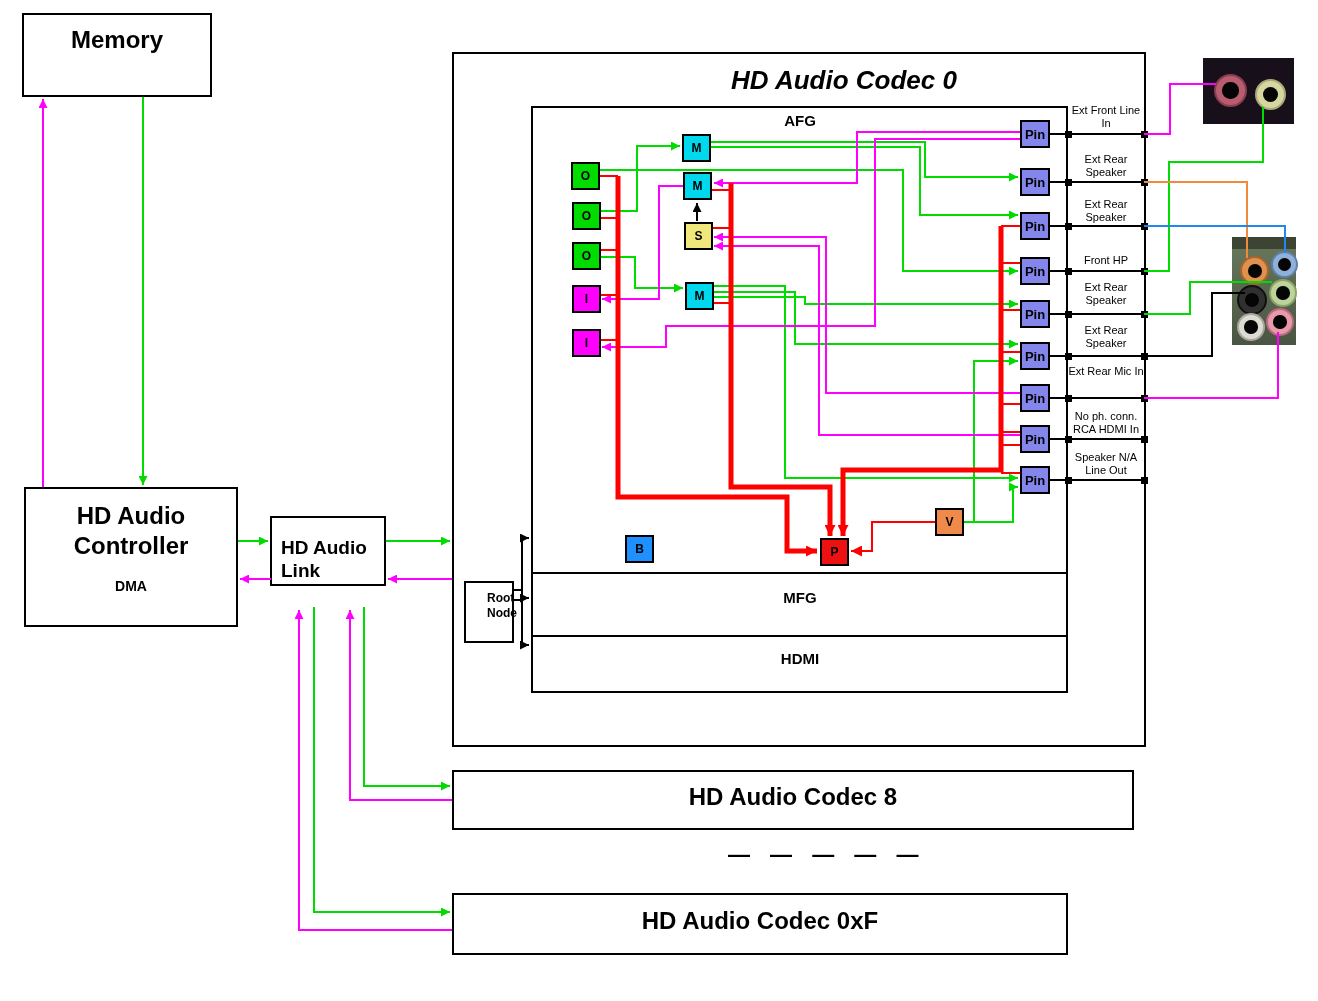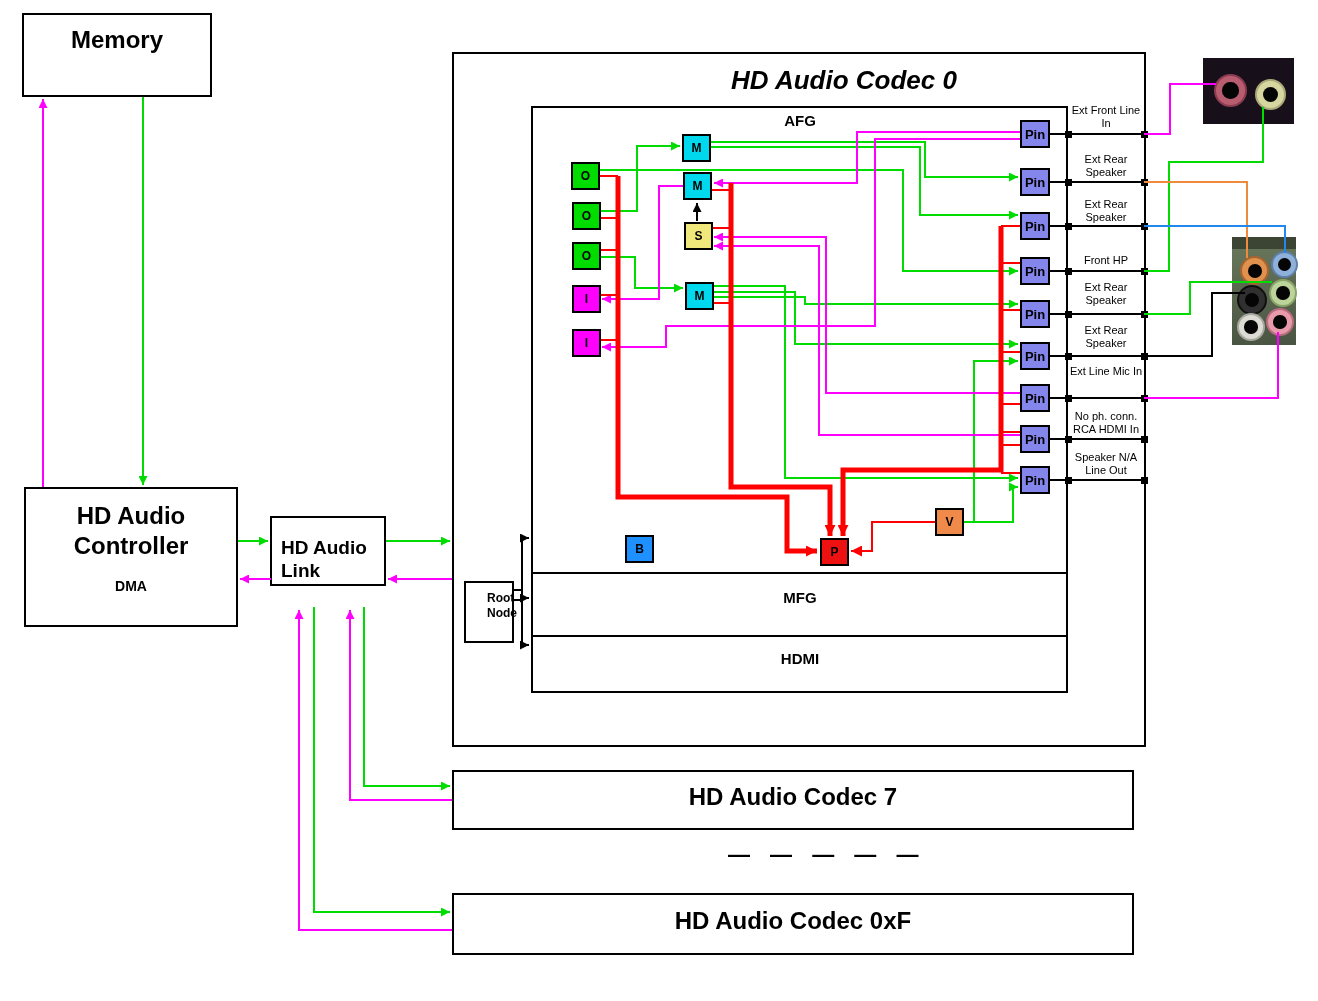--- a/index.html
+++ b/index.html
@@ -58,26 +58,26 @@
   </div>
   <div class="fg-label center" style="left:770px;top:112px;width:60px;">AFG</div>
   <div class="fg-label center" style="left:770px;top:589px;width:60px;">MFG</div>
   <div class="fg-label center" style="left:770px;top:650px;width:60px;">HDMI</div>
 
   <div class="box" style="left:464px;top:581px;width:50px;height:62px;">
     <div style="font-weight:bold;font-size:12px;line-height:15px;padding:8px 0 0 21px;">Root Node</div>
   </div>
 
   <div class="box" style="left:452px;top:770px;width:682px;height:60px;">
-    <div class="title-xl center" style="padding-top:11px;">HD Audio Codec 7</div>
+    <div class="title-xl center" style="padding-top:11px;">HD Audio Codec 8</div>
   </div>
 
   <div id="dashes" style="left:728px;top:842px;">— — — — —</div>
 
-  <div class="box" style="left:452px;top:893px;width:682px;height:62px;">
+  <div class="box" style="left:452px;top:893px;width:616px;height:62px;">
     <div class="title-xl center" style="padding-top:12px;">HD Audio Codec 0xF</div>
   </div>
 
   <div class="w w-out" style="left:571px;top:162px;">O</div>
   <div class="w w-out" style="left:572px;top:202px;">O</div>
   <div class="w w-out" style="left:572px;top:242px;">O</div>
   <div class="w w-in" style="left:572px;top:285px;">I</div>
   <div class="w w-in" style="left:572px;top:329px;">I</div>
   <div class="w w-mix" style="left:682px;top:134px;">M</div>
   <div class="w w-mix" style="left:683px;top:172px;">M</div>
@@ -96,21 +96,21 @@
   <div class="pin" style="top:384px;">Pin</div>
   <div class="pin" style="top:425px;">Pin</div>
   <div class="pin" style="top:466px;">Pin</div>
 
   <div class="portlabel" style="top:104px;">Ext Front Line In</div>
   <div class="portlabel" style="top:153px;">Ext Rear Speaker</div>
   <div class="portlabel" style="top:198px;">Ext Rear Speaker</div>
   <div class="portlabel" style="top:254px;">Front HP</div>
   <div class="portlabel" style="top:281px;">Ext Rear Speaker</div>
   <div class="portlabel" style="top:324px;">Ext Rear Speaker</div>
-  <div class="portlabel" style="top:365px;">Ext Line Mic In</div>
+  <div class="portlabel" style="top:365px;">Ext Rear Mic In</div>
   <div class="portlabel" style="top:410px;">No ph. conn. RCA HDMI In</div>
   <div class="portlabel" style="top:451px;">Speaker N/A Line Out</div>
 
   <div class="photo" style="left:1203px;top:58px;width:91px;height:66px;background:#17101a;">
     <div class="jack" style="left:11px;top:16px;width:29px;height:29px;background:#b85c70;border:2px solid #8c3c50;">
         <div class="hole"></div>
       </div>
     <div class="jack" style="left:52px;top:21px;width:27px;height:27px;background:#d6d6a0;border:2px solid #aaa878;">
         <div class="hole"></div>
       </div>

